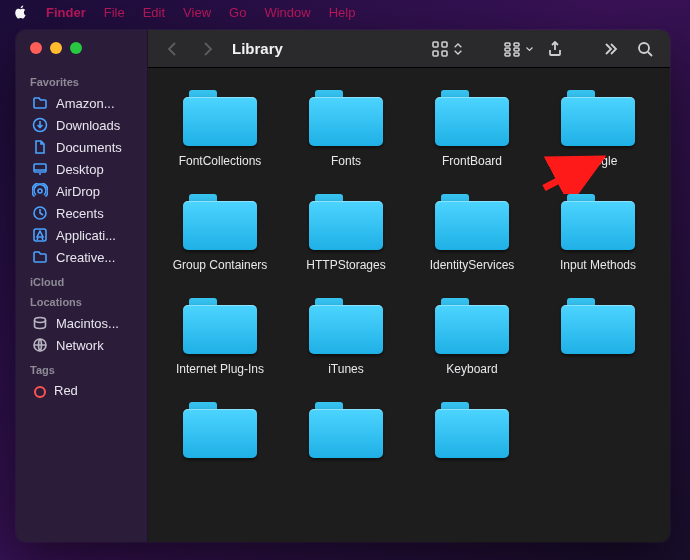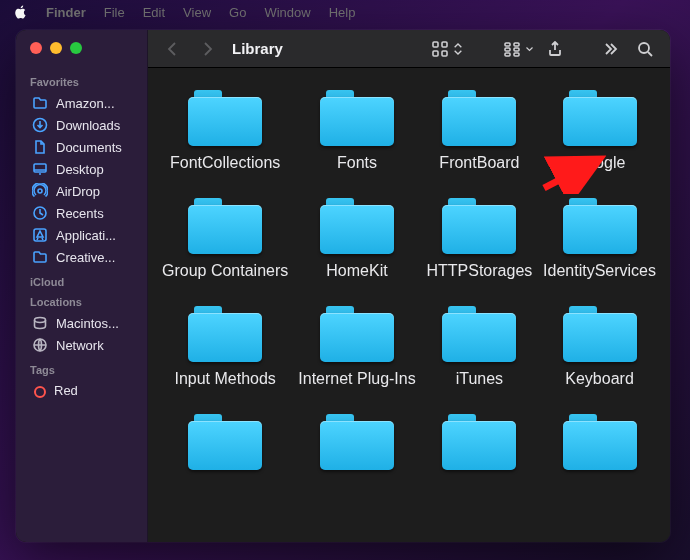--- a/index.html
+++ b/index.html
@@ -1,19 +1,19 @@
 <!DOCTYPE html>
 <html><head>
 <meta charset="utf-8">
 <style>
 * { margin: 0; padding: 0; box-sizing: border-box; font-family: -apple-system, "Helvetica Neue", Arial, sans-serif; font-size: 13px; -webkit-font-smoothing: antialiased; }
 body { width: 690px; height: 560px; background: linear-gradient(135deg, #1c0d3a 0%, #3a1258 50%, #1a0f2e 100%); position: relative; overflow: hidden; }
 
 
-.menubar { height: 24px; display: flex; align-items: center; padding: 0 14px; gap: 18px; color: #737373; font-size: 13px; }
+.menubar { height: 24px; display: flex; align-items: center; padding: 0 14px; gap: 18px; color: #be185d; font-size: 13px; }
 .menubar .apple svg { width: 14px; height: 14px; fill: #fff; display: block; }
 .menubar .app { font-weight: 700; }
 .menubar .item { cursor: default; }
 
 
 .window { position: absolute; left: 16px; top: 30px; width: 654px; height: 512px; border-radius: 10px; overflow: hidden; display: flex; background: #1e1e1e; box-shadow: 0 20px 60px rgba(0,0,0,.6), 0 0 0 1px rgba(255,255,255,.05); }
 
 
 .sidebar { width: 132px; background: rgba(48,30,66,.78); backdrop-filter: blur(20px); padding: 10px 8px 0 12px; overflow: hidden; border-right: 1px solid rgba(0,0,0,.3); }
 .traffic { display: flex; gap: 8px; padding: 2px 0 14px 2px; }
@@ -38,21 +38,21 @@
 .tb-group { display: flex; align-items: center; gap: 4px; color: #cfcfd2; }
 .tb-group svg { width: 18px; height: 18px; fill: none; stroke: currentColor; stroke-width: 1.6; }
 
 
 .content { flex: 1; overflow: hidden; padding: 22px 14px 0 14px; position: relative; }
 .grid { display: grid; grid-template-columns: repeat(4, 1fr); gap: 26px 10px; }
 .folder { display: flex; flex-direction: column; align-items: center; gap: 8px; }
 .folder-icon { width: 74px; height: 56px; position: relative; }
 .folder-icon .tab { position: absolute; left: 6px; top: 0; width: 28px; height: 10px; background: linear-gradient(#38c4f0,#2bb4e4); border-radius: 3px 3px 0 0; }
 .folder-icon .body { position: absolute; left: 0; top: 7px; width: 74px; height: 49px; background: linear-gradient(#4dd4ff,#1fb0e6); border-radius: 5px; box-shadow: inset 0 1px 0 rgba(255,255,255,.35), 0 2px 3px rgba(0,0,0,.5); }
-.folder-label { color: #e9e9ec; font-size: 16px; text-align: left; white-space: nowrap; }
+.folder-label { color: #e9e9ec; font-size: 12px; text-align: left; white-space: nowrap; }
 
 
 .arrow { position: absolute; pointer-events: none; }
 
 </style>
 </head>
 <body>
 
 <div class="menubar">
   <span class="apple">
@@ -270,27 +270,20 @@
               <span class="tab"></span>
               <span class="body"></span>
             </div>
             <div class="folder-label">Group Containers</div>
           </div>
           <div class="folder">
             <div class="folder-icon">
               <span class="tab"></span>
               <span class="body"></span>
             </div>
-            <div class="folder-label">HomeKit</div>
-          </div>
-          <div class="folder">
-            <div class="folder-icon">
-              <span class="tab"></span>
-              <span class="body"></span>
-            </div>
             <div class="folder-label">HTTPStorages</div>
           </div>
           <div class="folder">
             <div class="folder-icon">
               <span class="tab"></span>
               <span class="body"></span>
             </div>
             <div class="folder-label">IdentityServices</div>
           </div>
           <div class="folder">

